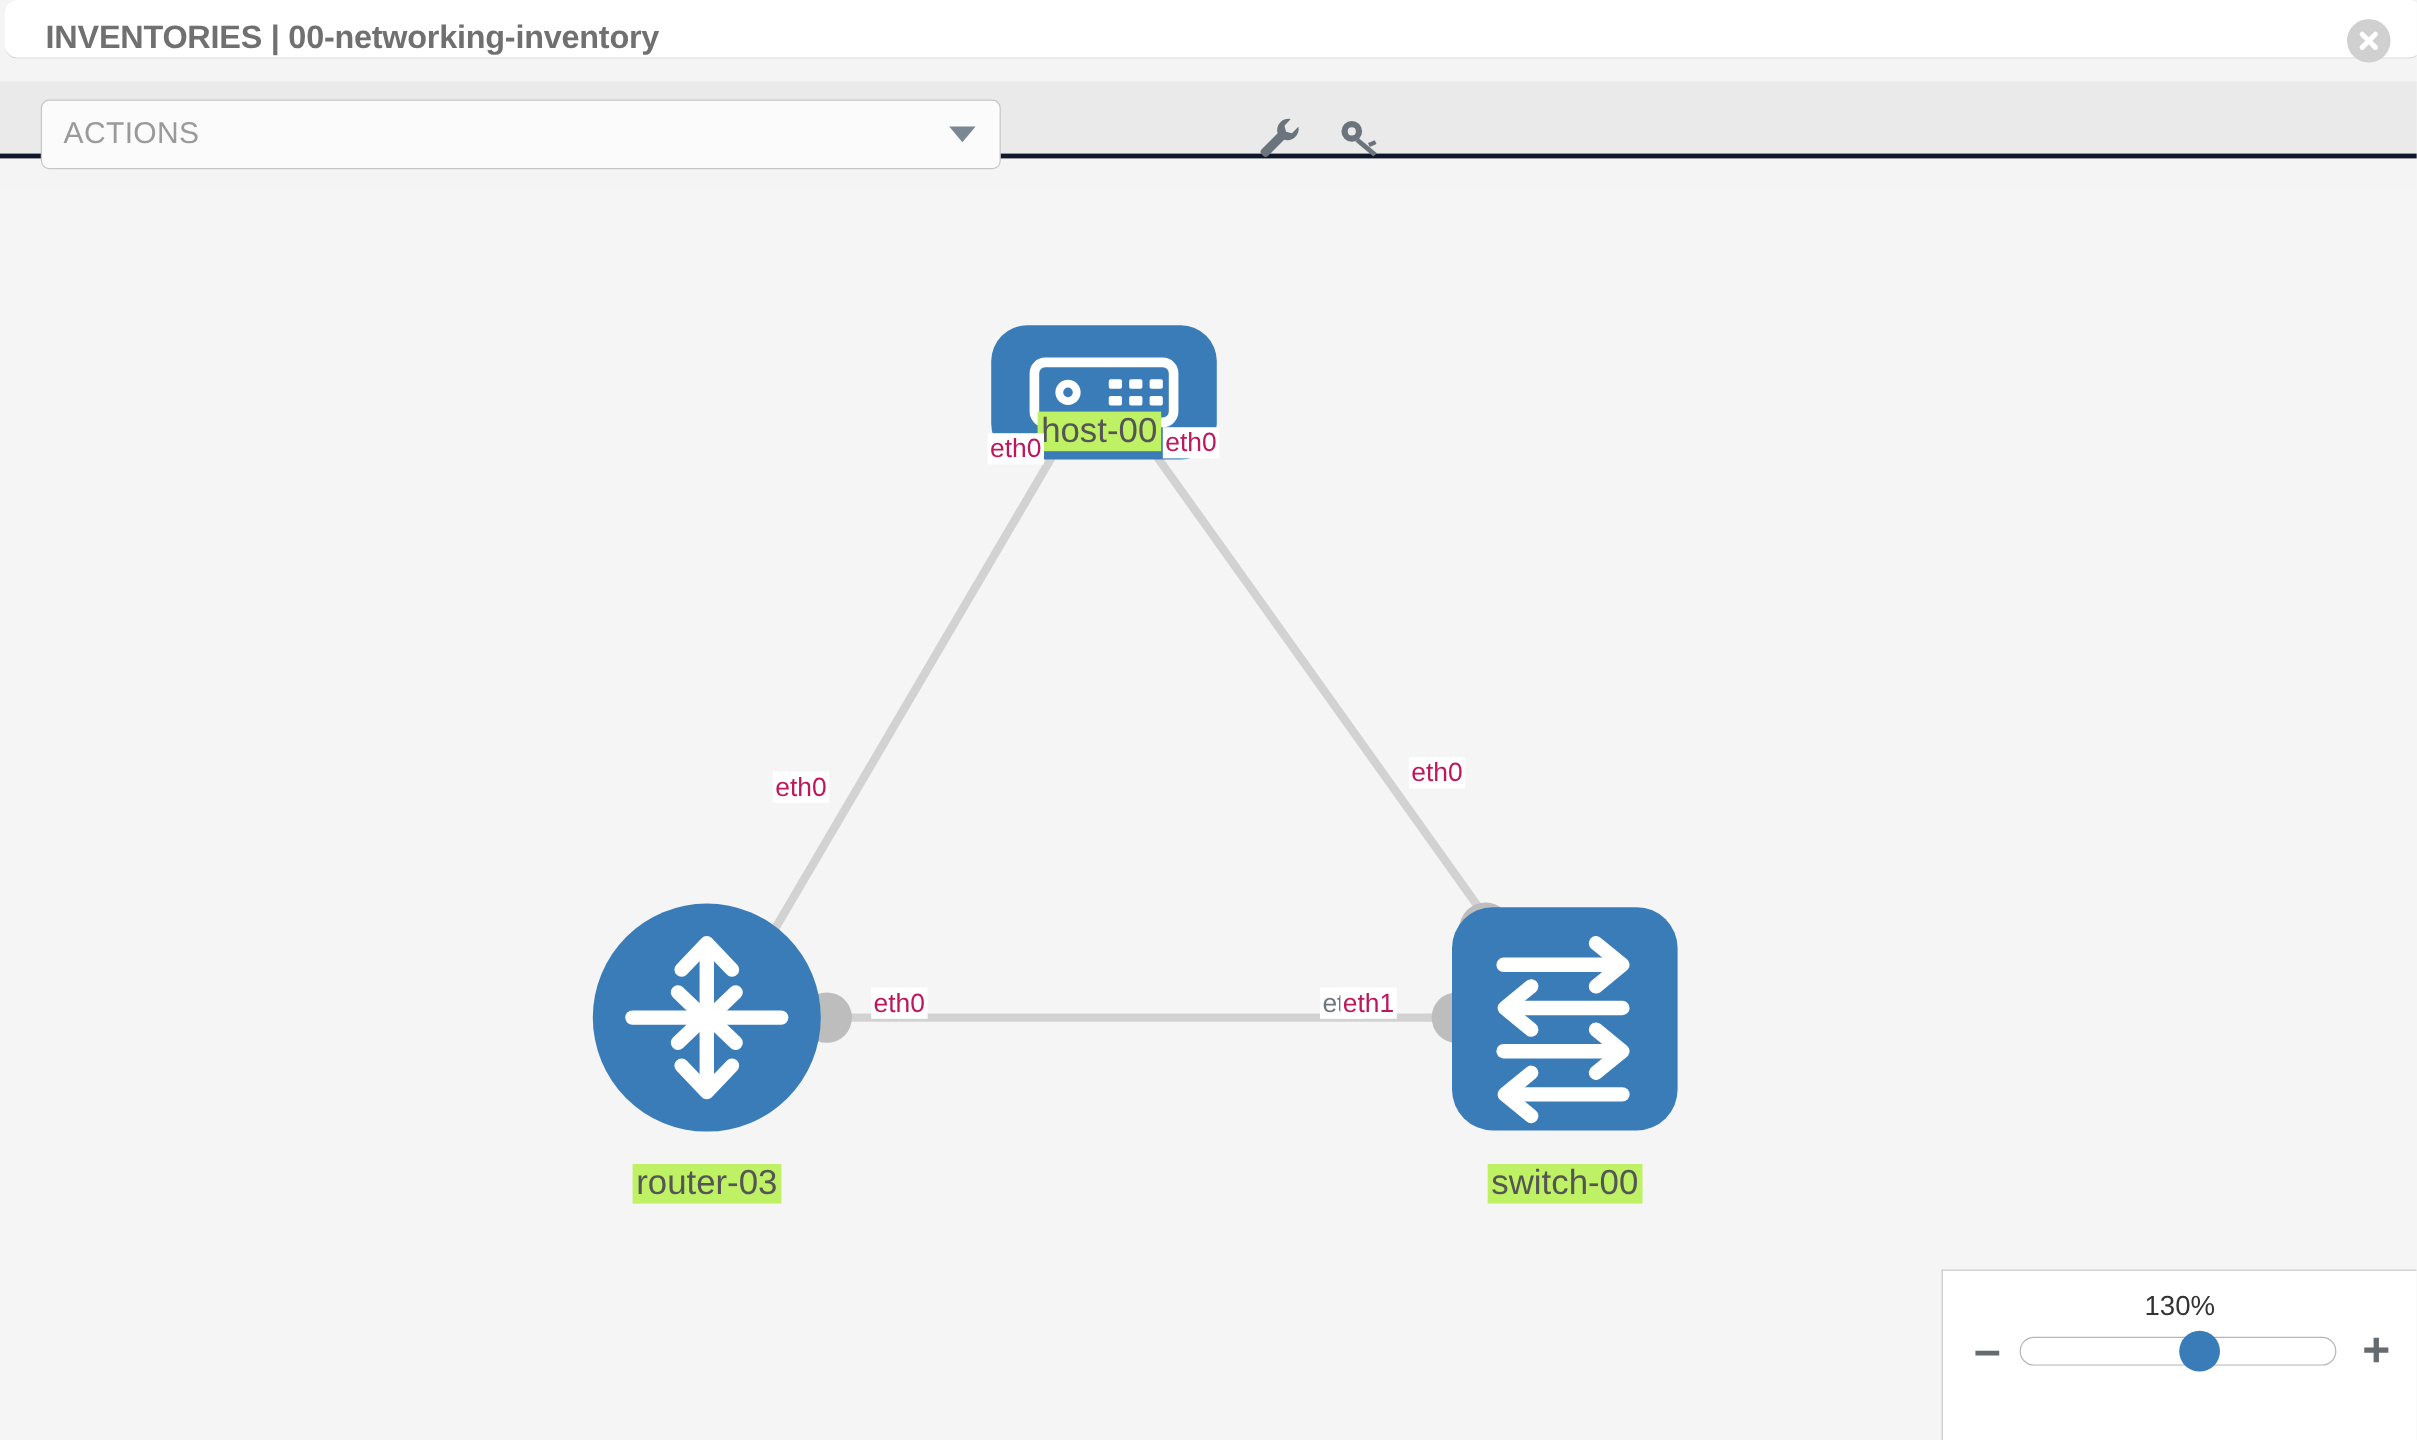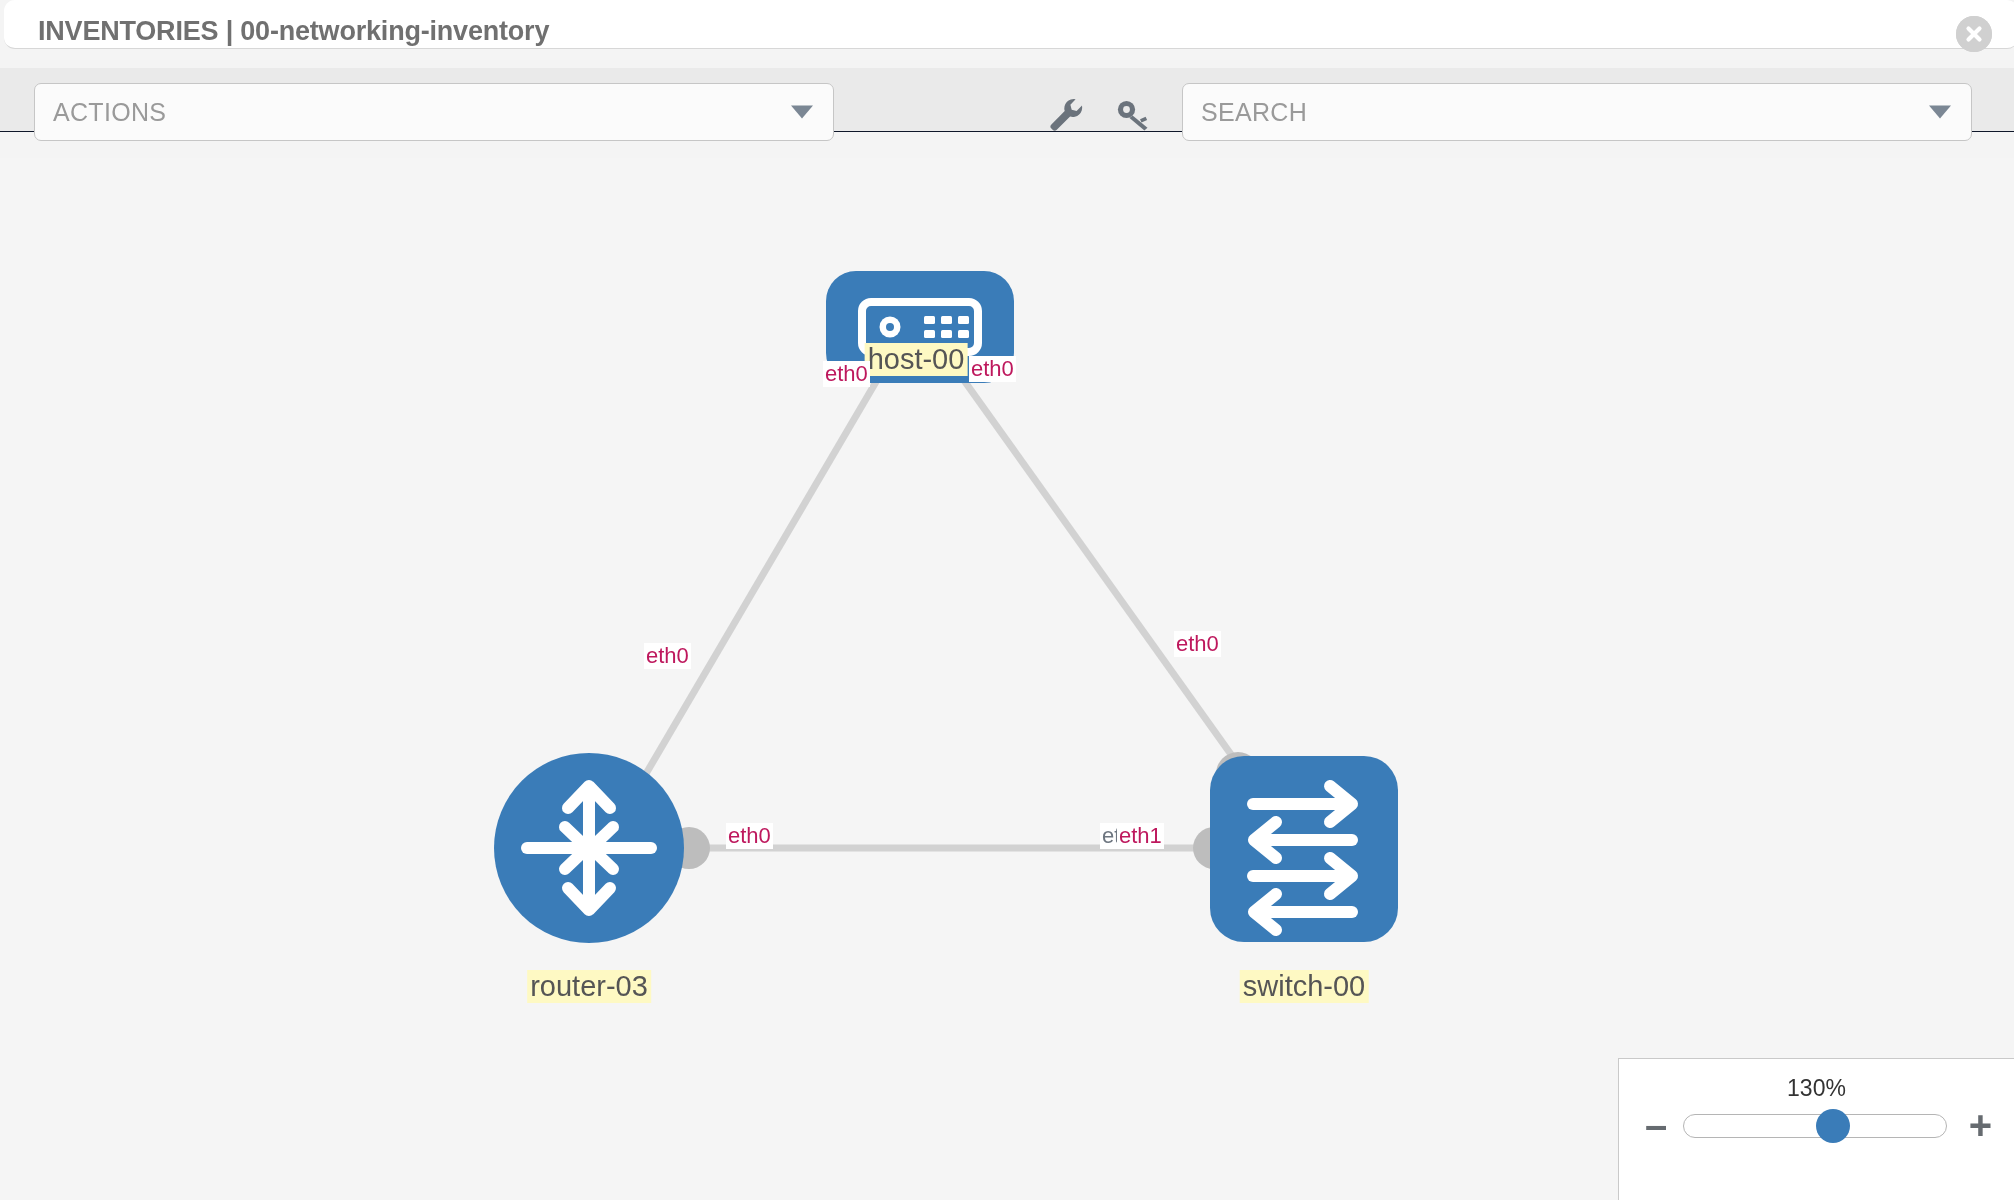--- a/index.html
+++ b/index.html
@@ -51,21 +51,21 @@
   }
   .close-btn svg { display: block; }
 
   
   .toolbar {
     position: absolute;
     top: 68px; left: 0;
     width: 2014px;
     height: 64px;
     background: #eaeaea;
-    border-bottom: 1px solid #0f172a;
+    border-bottom: 4px solid #0f172a;
   }
 
   .select-box {
     position: absolute;
     background: #fbfbfb;
     border: 1px solid #c6c6c6;
     border-radius: 7px;
     cursor: pointer;
   }
   .select-box .sel-text {
@@ -111,21 +111,21 @@
     background: #f5f5f5;
     overflow: hidden;
   }
   .canvas svg { display: block; }
 
   
   .node-label {
     position: absolute;
     font-size: 29px;
     color: #555555;
-    background: #fef9c3;
+    background: #bef264;
     padding: 0 3px;
     white-space: nowrap;
     transform: translateX(-50%);
   }
   .edge-label {
     position: absolute;
     font-size: 22px;
     color: #be185d;
     background: #ffffff;
     padding: 0 2px;
@@ -221,24 +221,20 @@
       <svg width="40" height="36" viewBox="0 0 40 36">
         <g fill="#6b737c">
           <circle cx="12.5" cy="13.5" r="8.6"></circle>
           <circle cx="12.5" cy="13.5" r="3.4" fill="#eaeaea"></circle>
           <path d="M18.6 19.4 L33.5 31.8 l-3.1 2.6 L15.5 22 z"></path>
           <path d="M26.0 23.2 l5.6 -2.4 1.5 3.2 -5.6 2.4z"></path>
         </g>
       </svg>
     </div>
 
-    <div class="select-box" id="search-select">
-      <span class="sel-text">SEARCH</span>
-      <span class="caret"></span>
-    </div>
   </div>
 
   <div class="canvas">
 
     <svg width="2014" height="1042">
 
       <g>
         <line x1="890" y1="200" x2="620" y2="660" stroke="#d2d2d2" stroke-width="7"></line>
         <line x1="948" y1="200" x2="1255" y2="630" stroke="#d2d2d2" stroke-width="7"></line>
         <line x1="690" y1="690" x2="1215" y2="690" stroke="#d2d2d2" stroke-width="7"></line>

